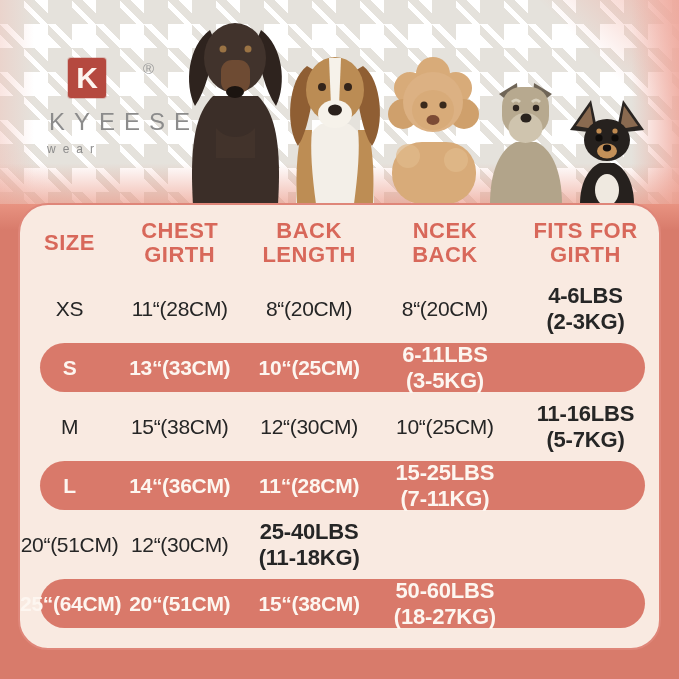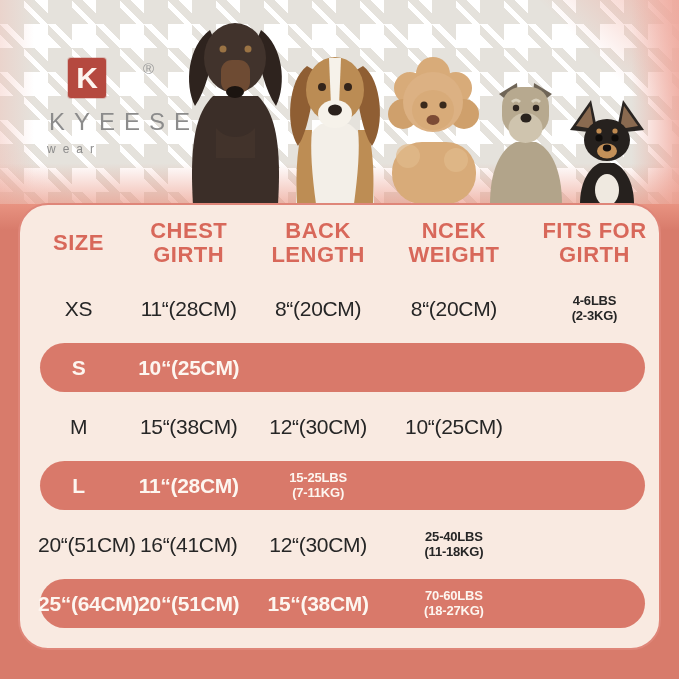--- a/index.html
+++ b/index.html
@@ -52,26 +52,26 @@
     background:#f9eae1;border:2px solid #df8679;border-radius:30px;
   }
   .trow{
     position:relative;display:grid;
     grid-template-columns:15.5% 19% 21.5% 21% 23%;
     align-items:center;height:59px;
   }
   .thead{height:72px;padding-top:2px;}
   .cell{
     position:relative;z-index:1;text-align:center;white-space:pre-line;
-    color:#262626;font-size:21px;font-weight:500;letter-spacing:-0.3px;padding-left:18px;
+    color:#262626;font-size:21px;font-weight:500;letter-spacing:-0.3px;
   }
   .thead .cell{
     color:#d8685a;font-weight:bold;font-size:22px;letter-spacing:.5px;line-height:1.08;
   }
-  .cell.weight{font-size:13px;line-height:1.15;font-weight:600;letter-spacing:-0.2px;}
+  .cell.weight{font-size:22px;line-height:1.15;font-weight:600;letter-spacing:-0.2px;}
   .trow.band::before{
     content:"";position:absolute;left:20px;right:14px;top:5px;bottom:5px;
     background:#d9796a;border-radius:25px;
   }
   .trow.band .cell{color:#fdf6f0;font-weight:bold;}
 </style>
 </head>
 <body>
 
 <div class="page">
@@ -161,63 +161,68 @@
   <div class="bottom"></div>
 
   <div class="card">
     <div class="trow thead">
       <div class="cell">SIZE</div>
       <div class="cell">CHEST
 GIRTH</div>
       <div class="cell">BACK
 LENGTH</div>
       <div class="cell">NCEK
-WEIGHT</div>
+BACK</div>
       <div class="cell">FITS FOR
 GIRTH</div>
     </div>
 
     <div class="trow">
       <div class="cell">XS</div>
       <div class="cell">11“(28CM)</div>
       <div class="cell">8“(20CM)</div>
       <div class="cell">8“(20CM)</div>
       <div class="cell weight">4-6LBS
 (2-3KG)</div>
     </div>
 
     <div class="trow band">
       <div class="cell">S</div>
+      <div class="cell">13“(33CM)</div>
       <div class="cell">10“(25CM)</div>
+      <div class="cell weight">6-11LBS
+(3-5KG)</div>
     </div>
 
     <div class="trow">
       <div class="cell">M</div>
       <div class="cell">15“(38CM)</div>
       <div class="cell">12“(30CM)</div>
       <div class="cell">10“(25CM)</div>
+      <div class="cell weight">11-16LBS
+(5-7KG)</div>
     </div>
 
     <div class="trow band">
       <div class="cell">L</div>
+      <div class="cell">14“(36CM)</div>
       <div class="cell">11“(28CM)</div>
       <div class="cell weight">15-25LBS
 (7-11KG)</div>
     </div>
 
     <div class="trow">
       <div class="cell">20“(51CM)</div>
-      <div class="cell">16“(41CM)</div>
       <div class="cell">12“(30CM)</div>
       <div class="cell weight">25-40LBS
 (11-18KG)</div>
     </div>
 
     <div class="trow band">
       <div class="cell">25“(64CM)</div>
       <div class="cell">20“(51CM)</div>
       <div class="cell">15“(38CM)</div>
-      <div class="cell weight">70-60LBS
+      <div class="cell weight">50-60LBS
 (18-27KG)</div>
     </div>
   </div>
 
 </div>
 
 </body></html>

